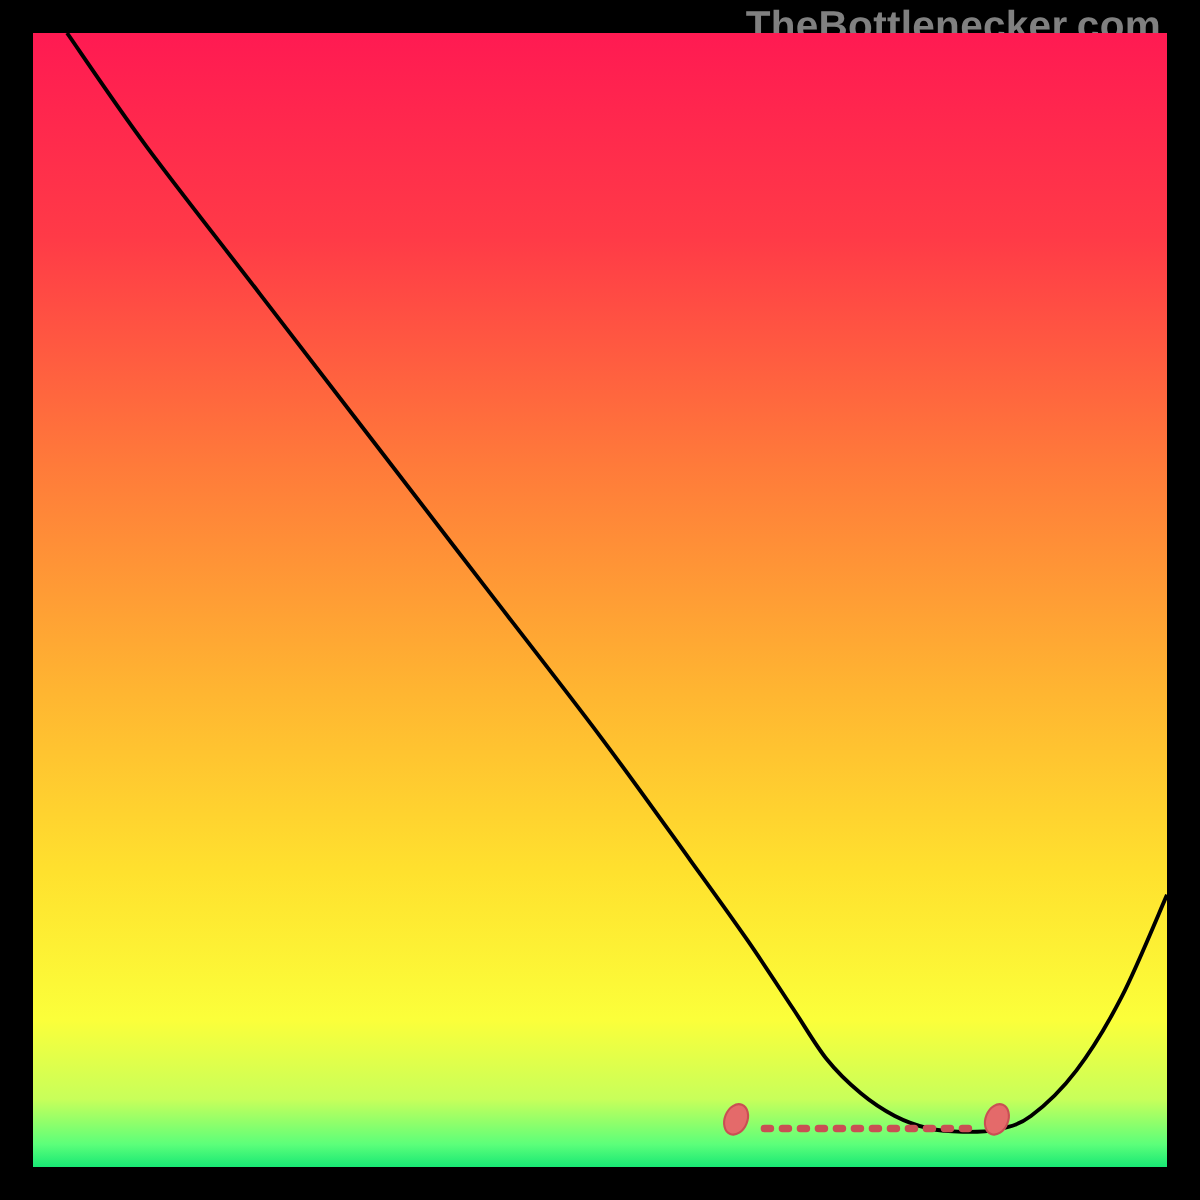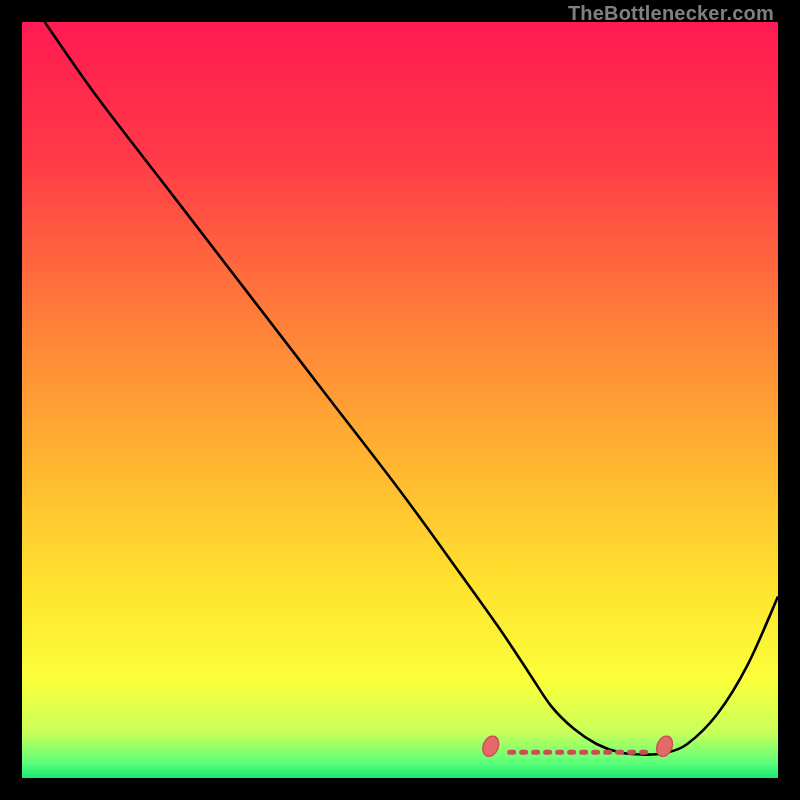--- a/index.html
+++ b/index.html
@@ -17,21 +17,21 @@
     top: 22px;
     width: 756px;
     height: 756px;
     background: #000;
   }
   .attribution {
     position: absolute;
     top: 2px;
     right: 26px;
     color: #808080;
-    font-size: 20px;
+    font-size: 27px;
     font-weight: 600;
     letter-spacing: 0.2px;
   }
   svg {
     display: block;
   }
 </style>
 </head>
 <body>
 

